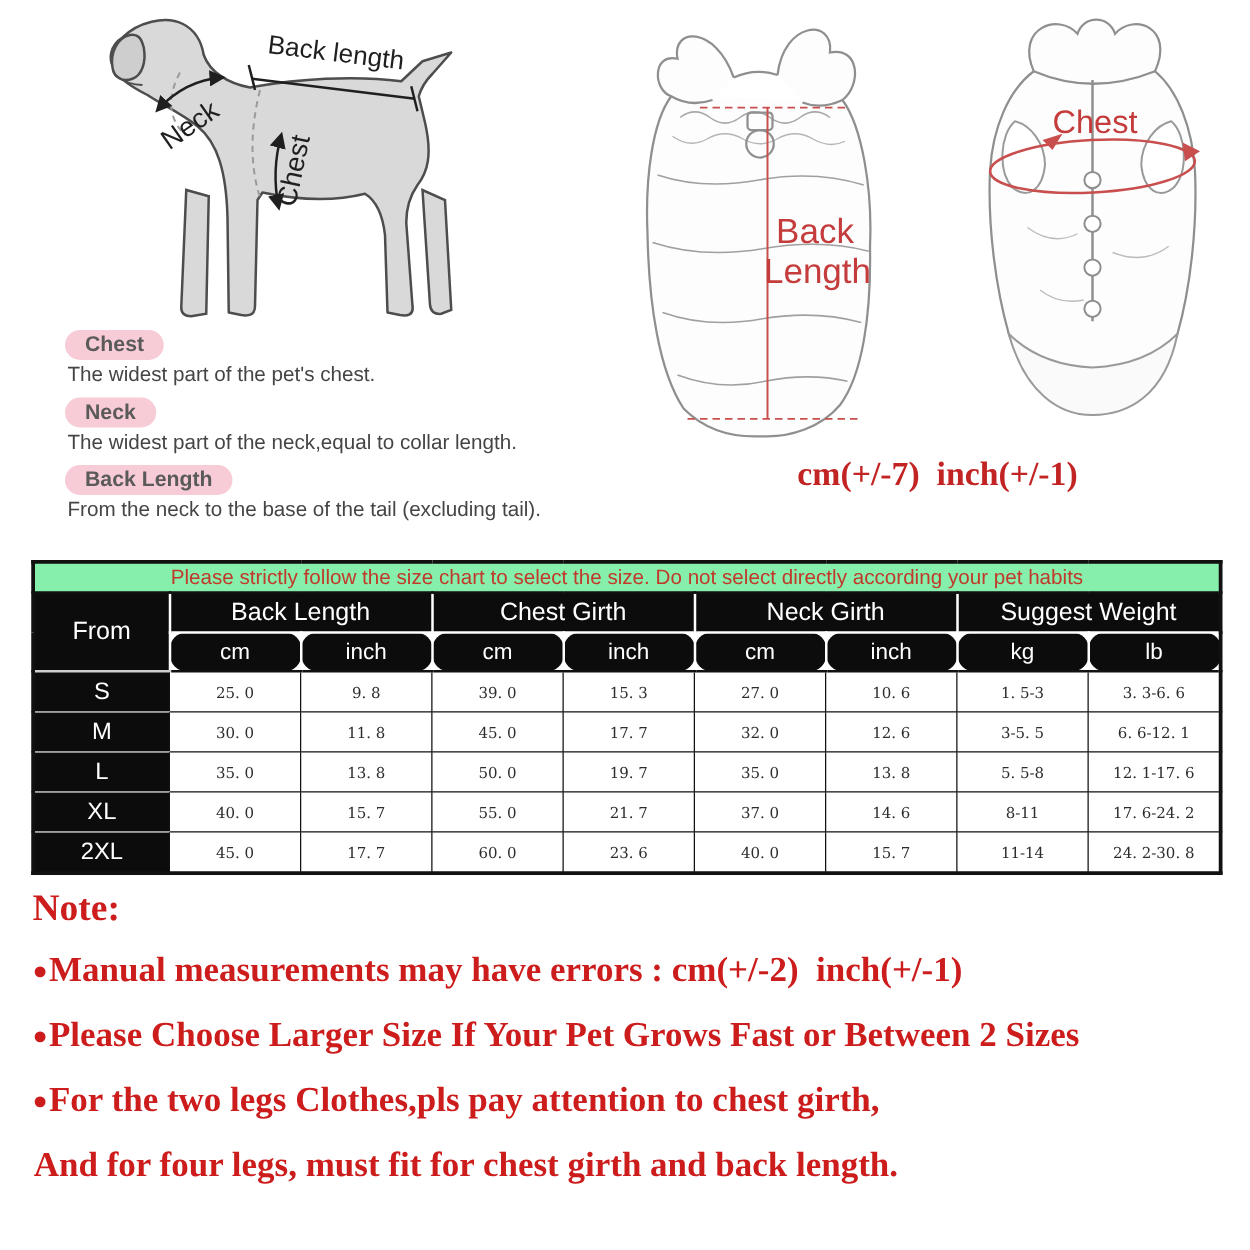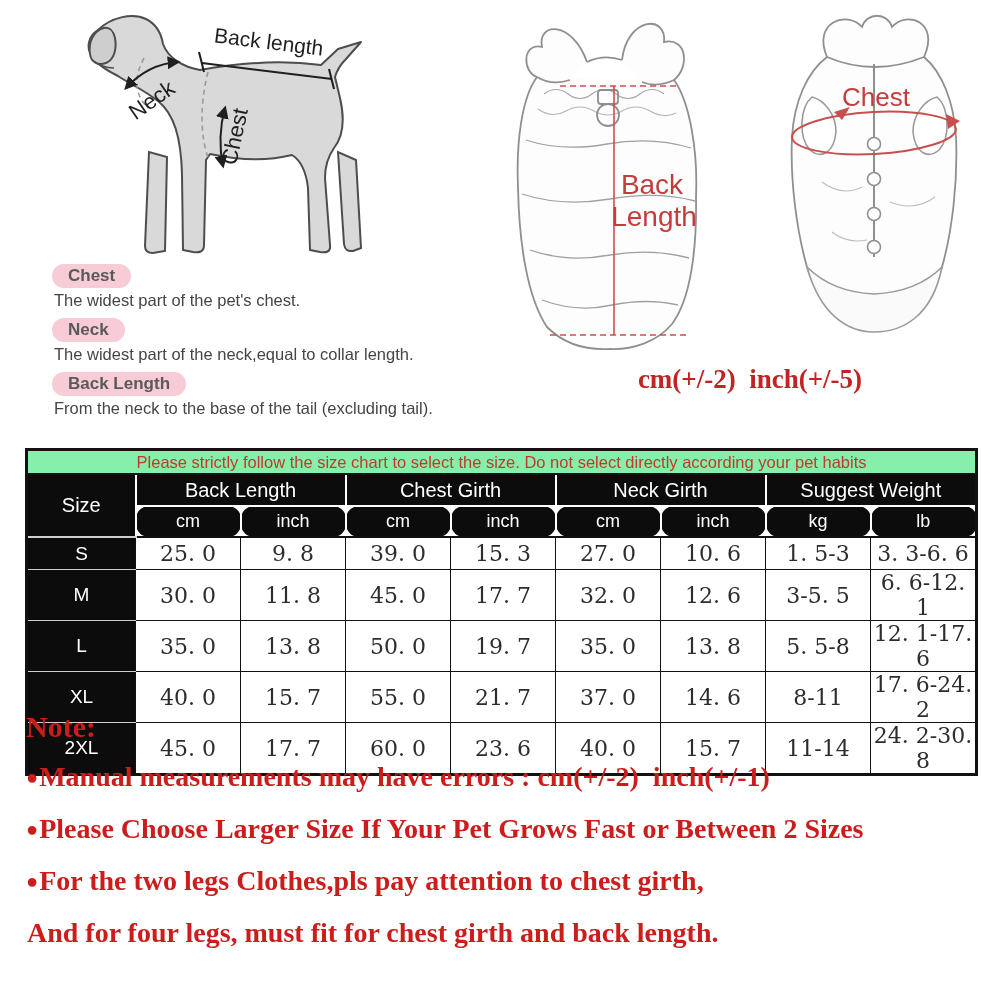--- a/index.html
+++ b/index.html
@@ -22,21 +22,21 @@
   table.size-chart{position:absolute;left:25px;top:448px;width:950px;border-collapse:collapse;
              border:3px solid #111;table-layout:fixed;}
   table.size-chart td,table.size-chart th{padding:0;text-align:center;vertical-align:middle;}
   .notice-row td{height:22px;background:#86efac;color:#c0392b;font-size:16.5px;
                  border-bottom:2px solid #111;}
   .group-row th,.unit-row th{background:#0c0c0c;color:#fff;font-weight:normal;border:2px solid #fff;}
   .group-row th{height:30px;font-size:20px;}
   .unit-row th{height:29px;font-size:18px;border-bottom:2px solid #111;border-radius:13px;}
   th.size-head{font-size:20px;border:2px solid #fff;border-bottom:2px solid #cfcfcf;}
   tbody td{border:1.5px solid #111;background:#fff;color:#2d2d2d;height:31px;
-           font-family:"DejaVu Serif",serif;font-size:22px;}
+           font-family:"DejaVu Serif",serif;font-size:12px;}
   tbody td.size-cell{background:#0c0c0c;color:#fff;font-family:"Liberation Sans",sans-serif;
            font-size:19px;border-top:1.5px solid #cfcfcf;border-bottom:1.5px solid #cfcfcf;
            border-right:1.5px solid #111;}
 
   
   .notes{position:absolute;left:26px;top:710px;color:#cc1c1c;
          font-family:"Liberation Serif",serif;font-weight:bold;}
   .note-title{font-size:30px;margin-bottom:17px;}
   .note-line{font-size:28px;margin-bottom:20px;}
   .note-line .bullet{font-size:0.72em;vertical-align:2px;margin-right:1px;}
@@ -154,40 +154,40 @@
     <path d="M50,180 q20,15 40,5" fill="none" stroke="#bdbdbd" stroke-width="1.1"></path>
     <path d="M118,200 q25,10 45,-5" fill="none" stroke="#bdbdbd" stroke-width="1.1"></path>
     <path d="M60,230 q15,12 35,8" fill="none" stroke="#bdbdbd" stroke-width="1.1"></path>
 
     <ellipse cx="102" cy="131" rx="82" ry="21" fill="none" stroke="#c94f4f" stroke-width="2" transform="rotate(-3 102 131)"></ellipse>
     <polygon points="62,110 78,105 70,118" fill="#c94f4f"></polygon>
     <polygon points="188,119 174,112 176,127" fill="#c94f4f"></polygon>
     <text class="red-label" x="104" y="104" text-anchor="middle" font-size="26">Chest</text>
   </svg>
 
-  <div class="tolerance pre">cm(+/-2)  inch(+/-5)</div>
+  <div class="tolerance pre">cm(+/-7)  inch(+/-1)</div>
 
   <table class="size-chart">
     <colgroup>
       <col style="width:109px">
         <col style="width:105px">
         <col style="width:105px">
       <col style="width:105px">
         <col style="width:105px">
         <col style="width:105px">
       <col style="width:105px">
         <col style="width:105px">
         <col style="width:106px">
     </colgroup>
     <thead>
       <tr class="notice-row">
         <td colspan="9">Please strictly follow the size chart to select the size. Do not select directly according your pet habits</td>
       </tr>
       <tr class="group-row">
-        <th rowspan="2" class="size-head">Size</th>
+        <th rowspan="2" class="size-head">From</th>
         <th colspan="2">Back Length</th>
         <th colspan="2">Chest Girth</th>
         <th colspan="2">Neck Girth</th>
         <th colspan="2">Suggest Weight</th>
       </tr>
       <tr class="unit-row">
         <th>cm</th>
         <th>inch</th>
         <th>cm</th>
         <th>inch</th>

